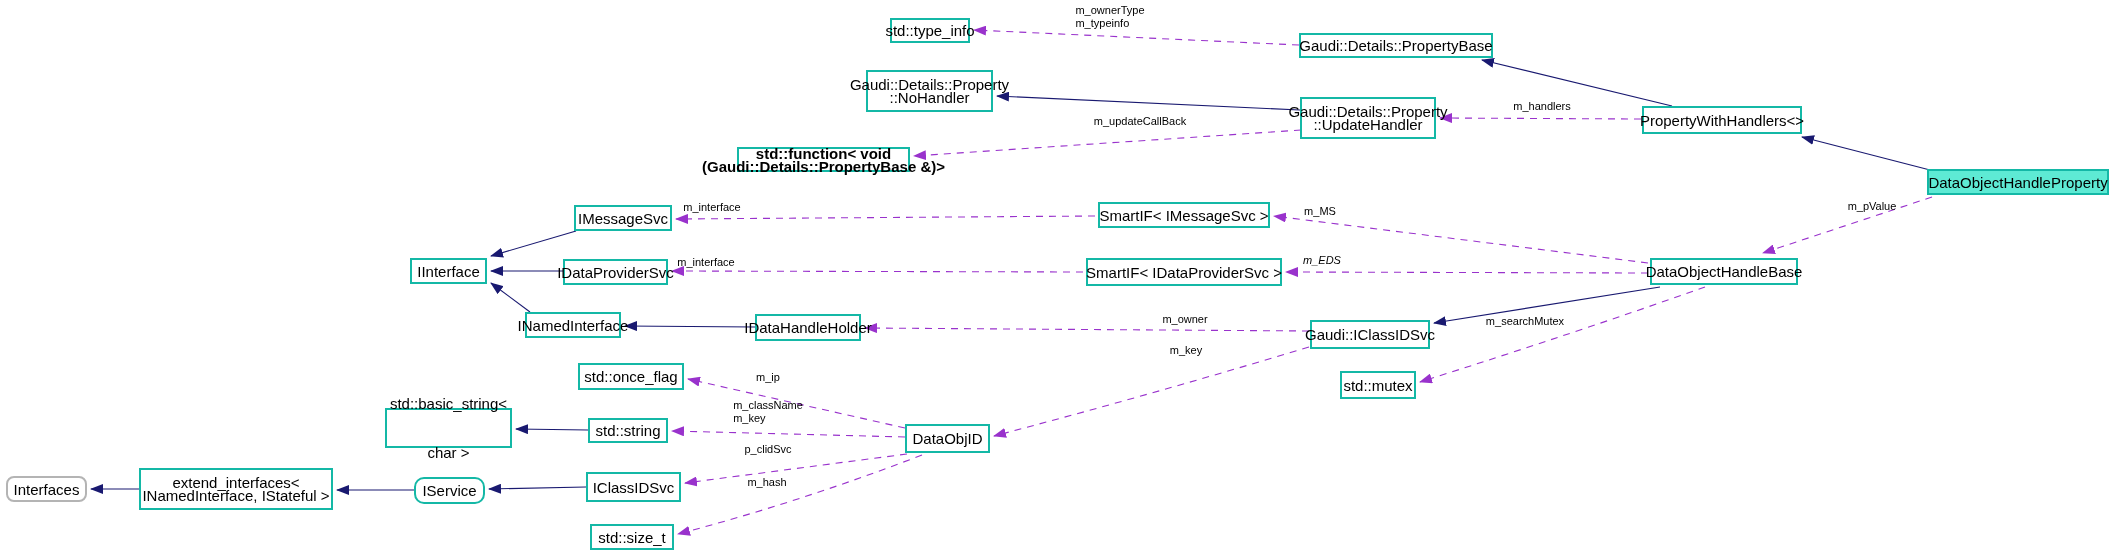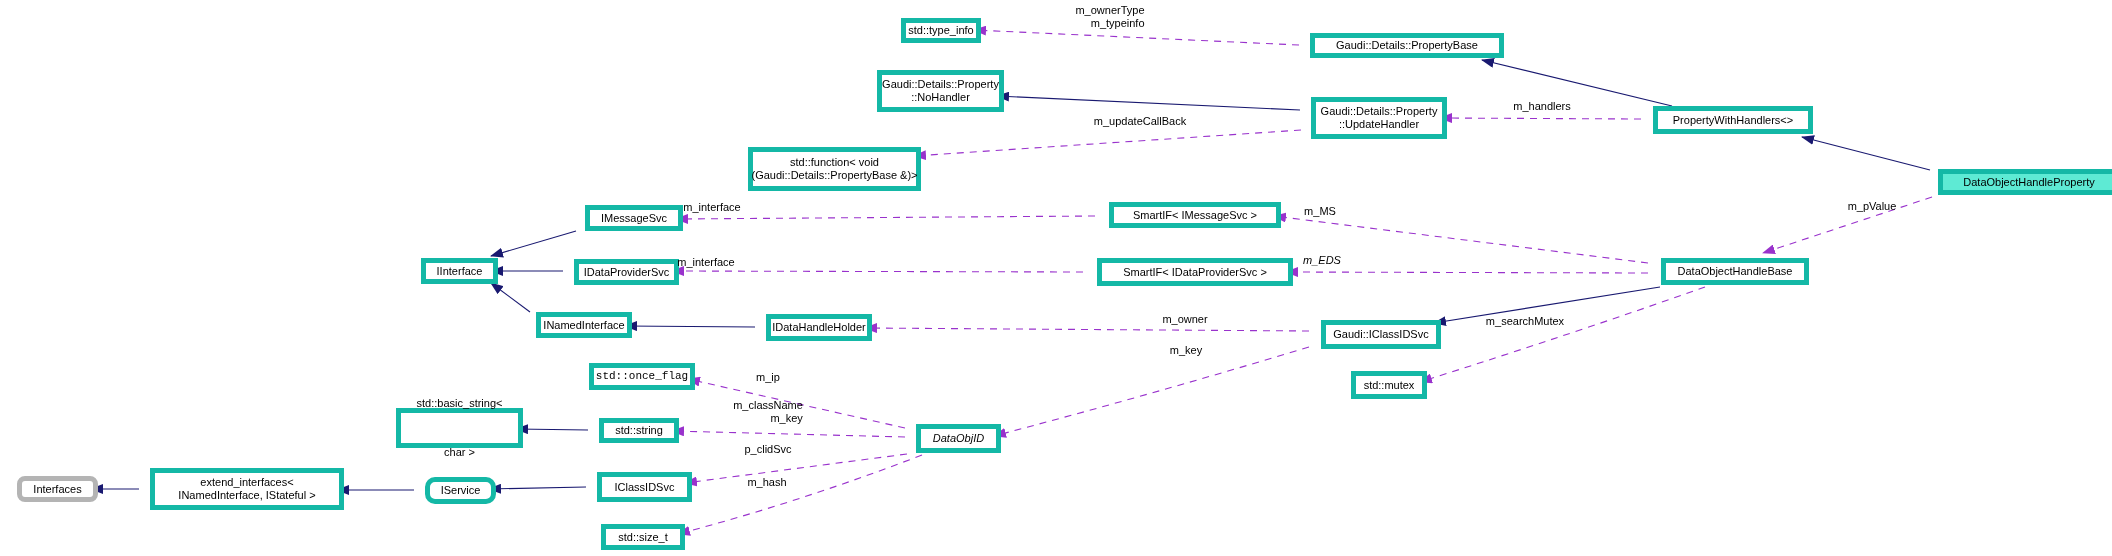--- a/index.html
+++ b/index.html
@@ -5,31 +5,31 @@
   html,body{margin:0;padding:0;background:#ffffff;}
   #diagram{
     position:relative;width:2112px;height:556px;overflow:hidden;
     background:#ffffff;font-family:"Liberation Sans",sans-serif;
   }
   #edge-layer{position:absolute;left:0;top:0;width:2112px;height:556px;}
   path.edge{fill:none;stroke-width:1.1px;}
   path.usage{stroke-dasharray:7,6;}
   .node{
     position:absolute;box-sizing:border-box;
-    background:#ffffff;border:5px solid #14b8a6;
+    background:#ffffff;border:2px solid #14b8a6;
     display:flex;flex-direction:column;align-items:center;justify-content:center;
-    font-size:11px;line-height:13px;color:#000000;
-    white-space:nowrap;text-align:center;margin-left:11px;
+    font-size:15px;line-height:13px;color:#000000;
+    white-space:nowrap;text-align:center;
   }
   .node.highlight{background:#5eead4;}
   .node.external{border-color:#b4b4b4;}
   .edge-label{
     position:absolute;transform:translateX(-50%);
     font-size:11px;line-height:13px;color:#000000;
-    text-align:right;white-space:nowrap;
+    text-align:left;white-space:nowrap;
   }
 </style>
 </head>
 <body>
 
 <div id="diagram">
   <svg id="edge-layer" width="2112" height="556" viewBox="0 0 2112 556" xmlns="http://www.w3.org/2000/svg">
     <defs>
       <marker id="arr-inheritance" markerUnits="userSpaceOnUse" markerWidth="14" markerHeight="10" refX="12" refY="5" orient="auto">
         <path d="M0,0 L13,5 L0,10 Z" fill="#191970"></path>
@@ -77,21 +77,21 @@
         <div>Gaudi::Details::Property</div>
         <div>::NoHandler</div>
       </div>
       <div class="node" style="left: 1300px; top: 97px; width: 136px; height: 42px;">
         <div>Gaudi::Details::Property</div>
         <div>::UpdateHandler</div>
       </div>
       <div class="node" style="left: 1642px; top: 106px; width: 160px; height: 28px;">
         <div>PropertyWithHandlers&lt;&gt;</div>
       </div>
-      <div class="node" style="left: 737px; top: 147px; width: 173px; height: 44px;">
+      <div class="node" style="left: 737px; top: 147px; width: 173px; height: 25px; font-weight: bold;">
         <div>std::function&lt; void</div>
         <div>(Gaudi::Details::PropertyBase &amp;)&gt;</div>
       </div>
       <div class="node highlight" style="left: 1927px; top: 169px; width: 182px; height: 26px;">
         <div>DataObjectHandleProperty</div>
       </div>
       <div class="node" style="left: 574px; top: 205px; width: 98px; height: 26px;">
         <div>IMessageSvc</div>
       </div>
       <div class="node" style="left: 1098px; top: 202px; width: 172px; height: 26px;">
@@ -114,31 +114,31 @@
       </div>
       <div class="node" style="left: 755px; top: 314px; width: 106px; height: 27px;">
         <div>IDataHandleHolder</div>
       </div>
       <div class="node" style="left: 1310px; top: 320px; width: 120px; height: 29px;">
         <div>Gaudi::IClassIDSvc</div>
       </div>
       <div class="node" style="left: 1340px; top: 371px; width: 76px; height: 28px;">
         <div>std::mutex</div>
       </div>
-      <div class="node" style="left: 578px; top: 363px; width: 106px; height: 27px; font-family: Liberation Mono, monospace;">
+      <div class="node" style="left: 578px; top: 363px; width: 106px; height: 27px;">
         <div>std::once_flag</div>
       </div>
       <div class="node" style="left: 385px; top: 408px; width: 127px; height: 40px; gap: 36px;">
         <div>std::basic_string&lt;</div>
         <div>char &gt;</div>
       </div>
       <div class="node" style="left: 588px; top: 418px; width: 80px; height: 25px;">
         <div>std::string</div>
       </div>
-      <div class="node" style="left: 905px; top: 424px; width: 85px; height: 29px; font-style: italic;">
+      <div class="node" style="left: 905px; top: 424px; width: 85px; height: 29px;">
         <div>DataObjID</div>
       </div>
       <div class="node external" style="left: 6px; top: 476px; width: 81px; height: 26px; border-radius: 8px;">
         <div>Interfaces</div>
       </div>
       <div class="node" style="left: 139px; top: 468px; width: 194px; height: 42px;">
         <div>extend_interfaces&lt;</div>
         <div>INamedInterface, IStateful &gt;</div>
       </div>
       <div class="node" style="left: 414px; top: 477px; width: 71px; height: 27px; border-radius: 10px;">

